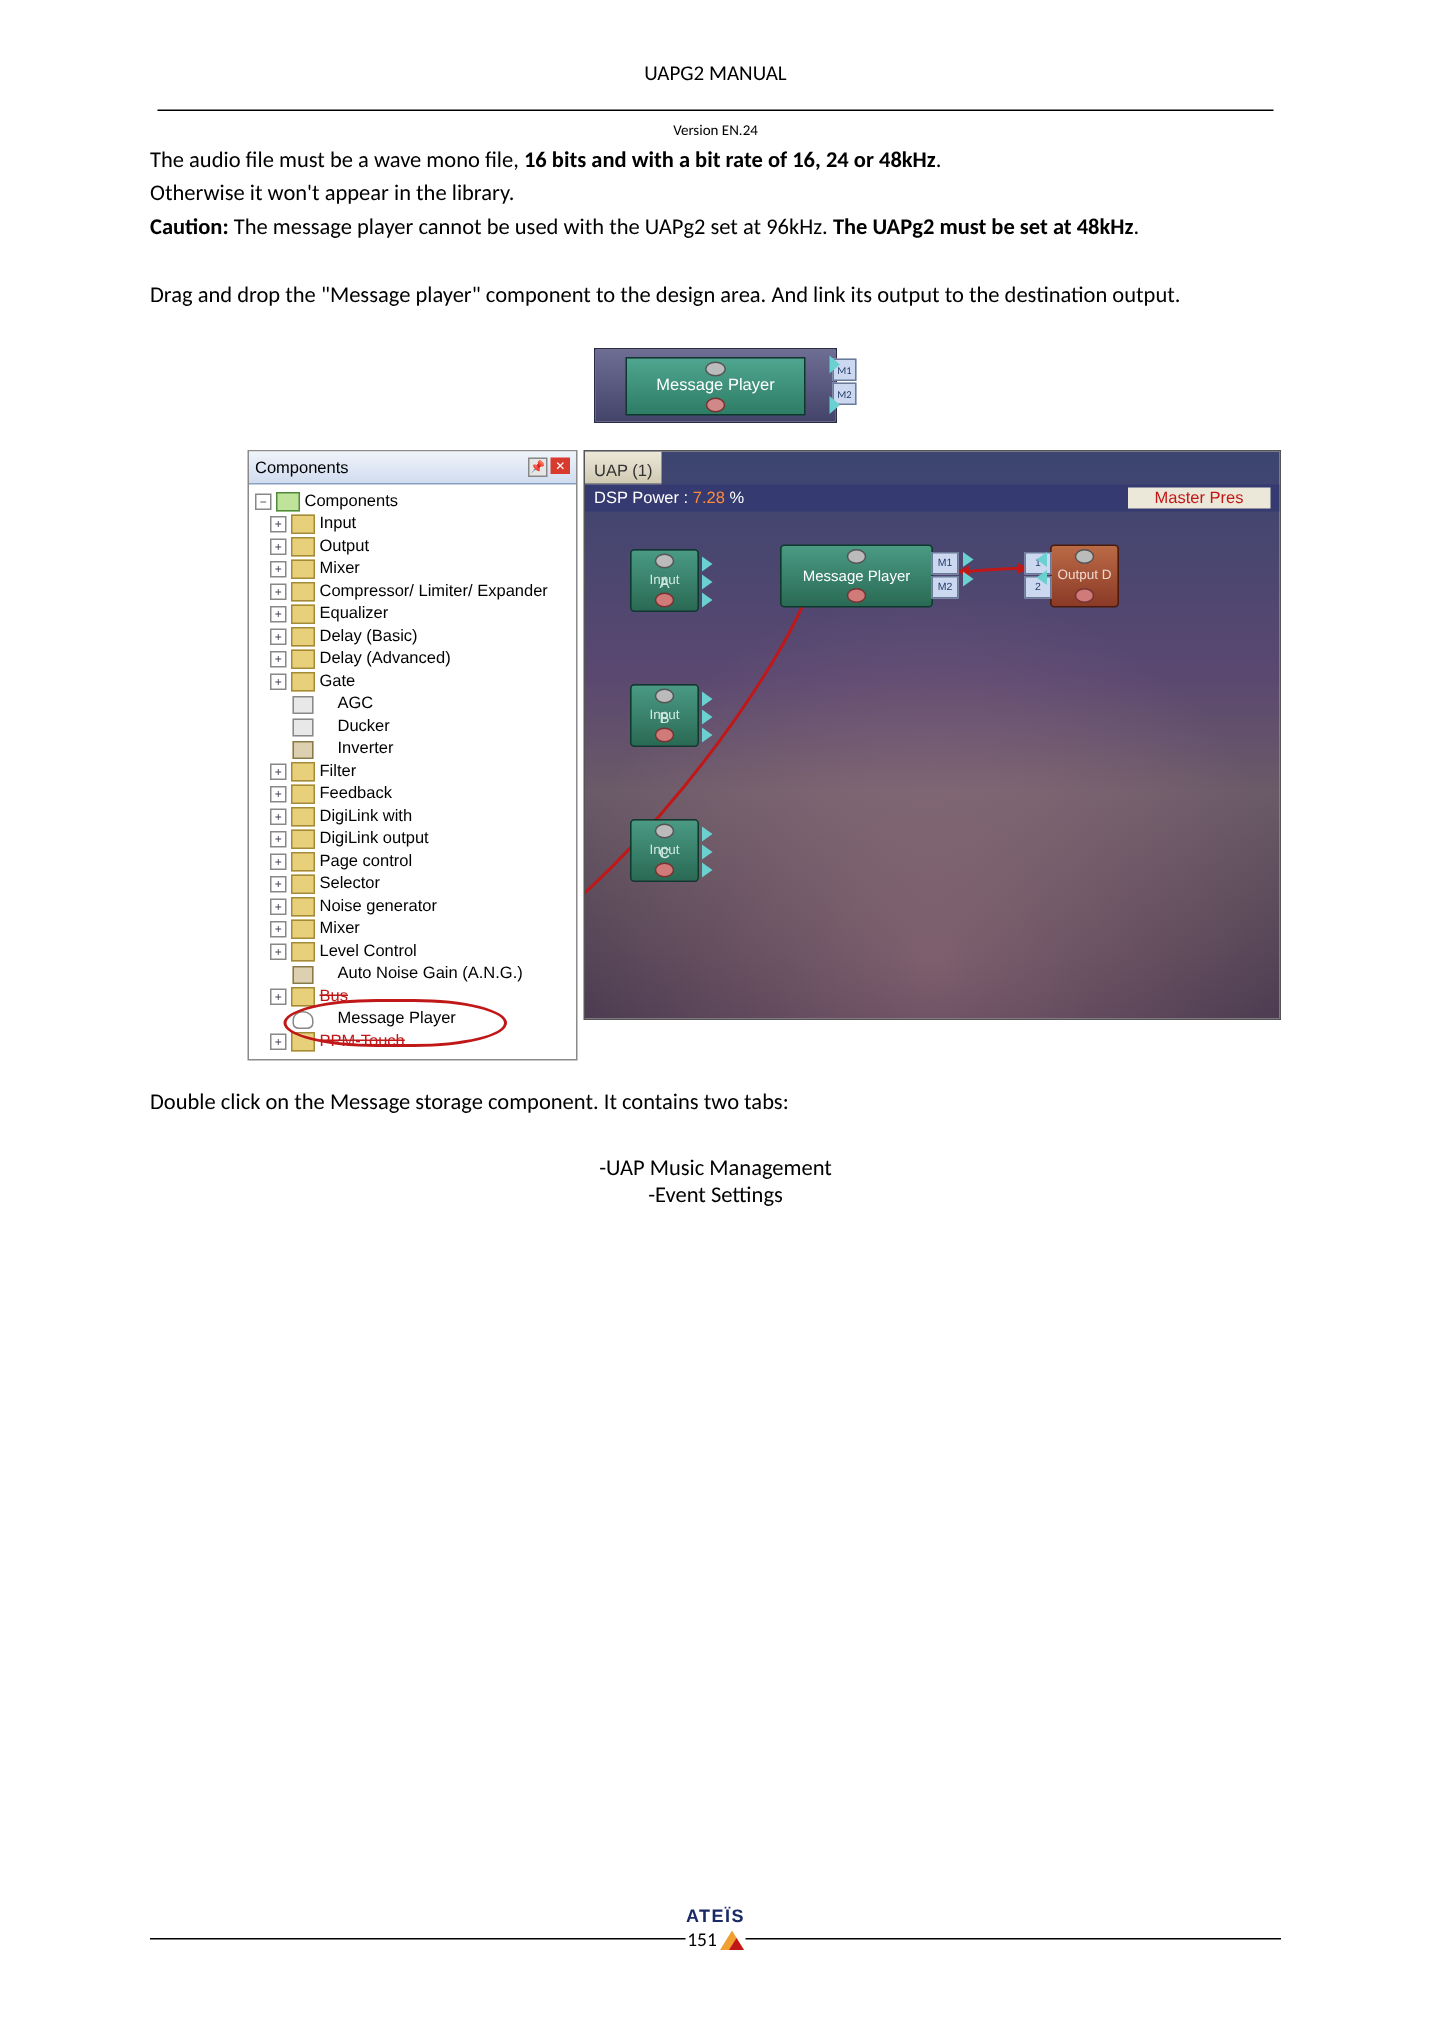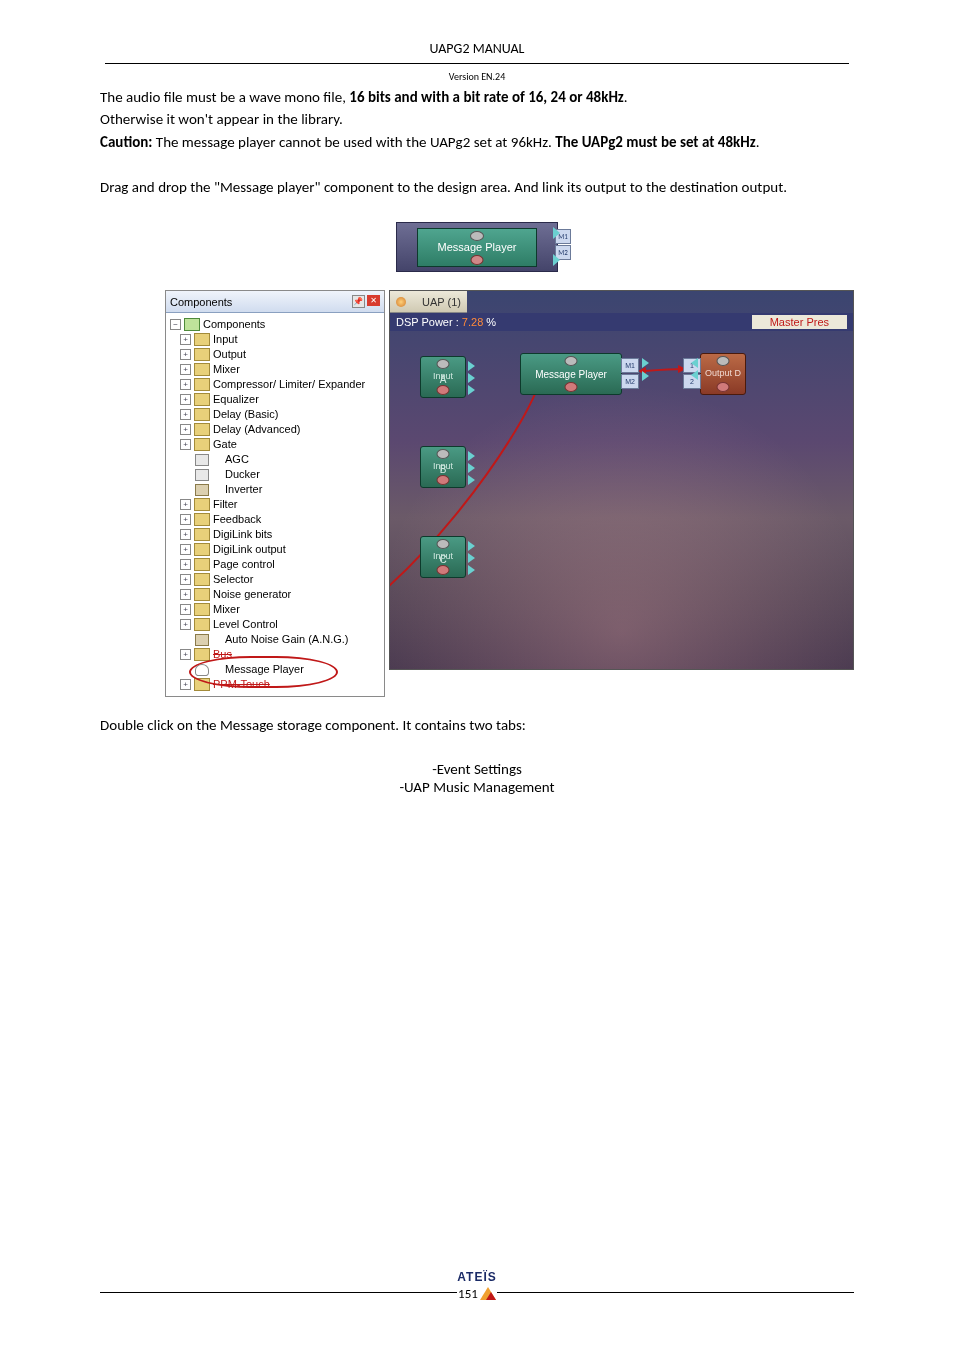--- a/index.html
+++ b/index.html
@@ -16,21 +16,21 @@
     position: relative;
     min-height: 1351px;
   }
   .header {
     text-align: center;
     font-size: 14px;
     padding-bottom: 4px;
   }
   .header-title {
     border-bottom: 1px solid #000;
-    padding-bottom: 6px;
+    padding-bottom: 16px;
     margin: 0 5px 4px 5px;
   }
   .header-version {
     font-size: 10px;
     padding-top: 2px;
   }
   .section-title {
     color: #1f6aa0;
     font-family: Cambria, Georgia, serif;
     font-size: 19px;
@@ -136,21 +136,21 @@
   }
 
   .design-area{
     flex:1;border:1px solid #555;
     background:
       radial-gradient(circle at 50% 90%, rgba(255,180,180,0.25), rgba(90,90,160,0.0) 60%),
       linear-gradient(#3b4570, #5b4870 40%, #6b5a68 60%, #5a4a5a 80%, #4a3a50);
     color:#fff;font-family:Tahoma,Arial;font-size:11px;position:relative;overflow:hidden;
   }
   .design-tab{
-    background:linear-gradient(#ece8d9,#d0cab3);color:#333;padding:3px 6px;display:inline-flex;align-items:center;gap:16px;border-bottom:1px solid #888;height:15px;
+    background:linear-gradient(#ece8d9,#d0cab3);color:#333;padding:3px 6px;display:inline-flex;align-items:center;gap:4px;border-bottom:1px solid #888;height:15px;flex-direction:column;
   }
   .design-tab .dot{width:10px;height:10px;border-radius:50%;background:radial-gradient(circle,#ffd07a,#d07a2a);}
   .dsp-bar{
     background:#353a70;color:#fff;padding:2px 6px;display:flex;justify-content:space-between;align-items:center;font-size:11px;
   }
   .dsp-val{color:#ff8a3a;}
   .dsp-right{color:#c01818;background:#ece8d9;padding:1px 18px;}
   .node{
     position:absolute;width:46px;height:42px;
     background:linear-gradient(#4a9a84,#2a6a54);border:1px solid #0d3a2c;border-radius:3px;
@@ -326,21 +326,21 @@
               <span>Filter</span>
             </div>
           <div class="tree-row indent1">
               <span class="exp">+</span>
               <span class="ico"></span>
               <span>Feedback</span>
             </div>
           <div class="tree-row indent1">
               <span class="exp">+</span>
               <span class="ico"></span>
-              <span>DigiLink bits</span>
+              <span>DigiLink with</span>
             </div>
           <div class="tree-row indent1">
               <span class="exp">+</span>
               <span class="ico"></span>
               <span>DigiLink output</span>
             </div>
           <div class="tree-row indent1">
               <span class="exp">+</span>
               <span class="ico"></span>
               <span>Page control</span>
@@ -479,22 +479,22 @@
         </div>
       </div>
     </div>
   </div>
 
   <div class="body-text">
     <p>Double click on the Message storage component. It contains two tabs:</p>
   </div>
 
   <div class="centered-list">
+    <div>-UAP Music Management</div>
     <div>-Event Settings</div>
-    <div>-UAP Music Management</div>
   </div>
 
   <div class="footer">
     <div class="footer-line">
       <div class="footer-hr"></div>
       <div class="footer-center">
         <span class="ateis">ATEÏS</span>
         <span class="page-num-wrap">
           <span>151</span>
           <span class="logo-tri"></span>

